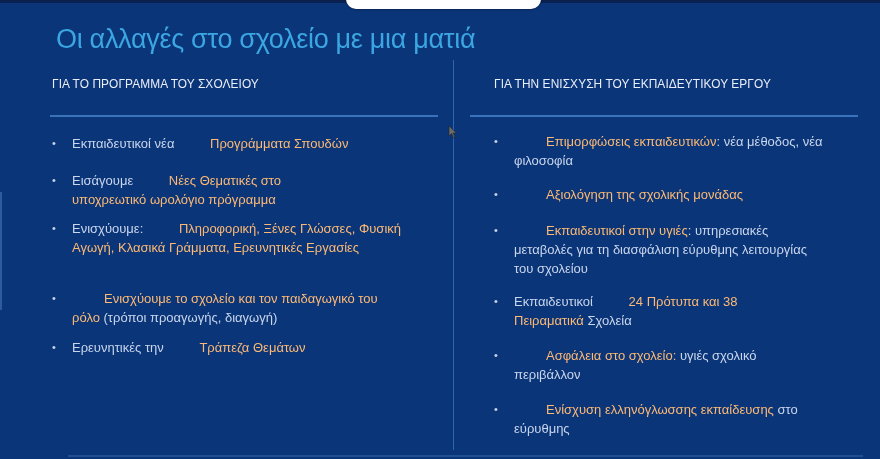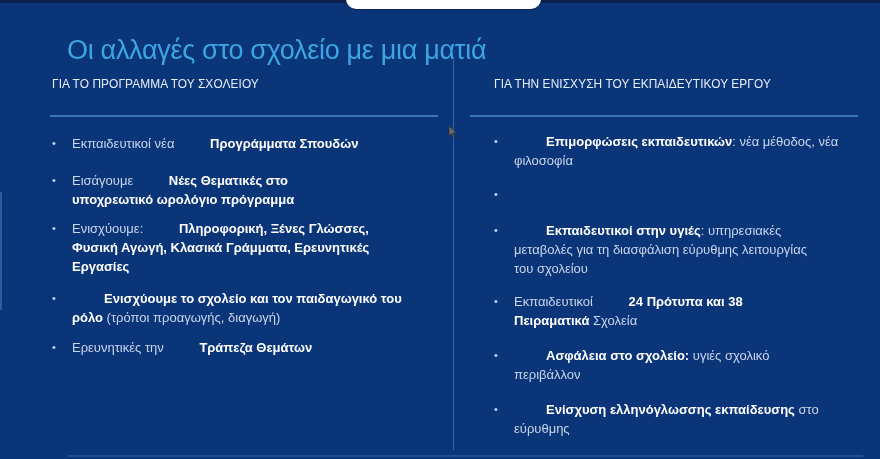--- a/index.html
+++ b/index.html
@@ -50,36 +50,36 @@
       color: #c9d6ec; font-size: 13px; line-height: 19px;
     }
     ul.list.left { left: 52px; top: 134px; width: 330px; }
     ul.list.right { left: 494px; top: 132px; width: 335px; }
     ul.list li {
       position: relative; padding-left: 20px; margin: 0;
     }
     ul.list li .bullet {
       position: absolute; left: 0; top: 0; color: #c9d6ec; font-size: 11px;
     }
-    ul.list li b { color: #ffffff; font-weight: bold; padding-left: 32px; }
+    ul.list li b { color: #fdba74; font-weight: normal; padding-left: 32px; }
     .cursor {
       position: absolute; left: 448px; top: 125px; width: 10px; height: 14px;
     }
   </style>
 </head>
 <body>
 
 <div class="topstrip"></div>
 <div class="toptab">
   
 </div>
 
 <div class="left-edge"></div>
 
-<h1 class="title" style="margin:15px;">Οι αλλαγές στο σχολείο με μια ματιά</h1>
+<h1 class="title" style="margin:4px;">Οι αλλαγές στο σχολείο με μια ματιά</h1>
 
 <div class="vdivider"></div>
 
 <div class="col-header left">ΓΙΑ ΤΟ ΠΡΟΓΡΑΜΜΑ ΤΟΥ ΣΧΟΛΕΙΟΥ</div>
 <div class="col-header right">ΓΙΑ ΤΗΝ ΕΝΙΣΧΥΣΗ ΤΟΥ ΕΚΠΑΙΔΕΥΤΙΚΟΥ ΕΡΓΟΥ</div>
 
 <div class="hline left"></div>
 <div class="hline right"></div>
 <div class="hline bottom"></div>
 
@@ -99,21 +99,21 @@
   <li style="position:absolute;top:204px;width:330px;">
     <span class="bullet">•</span><span>Ερευνητικές την </span><b>Τράπεζα Θεμάτων</b><span></span>
   </li>
 </ul>
 
 <ul class="list right">
   <li style="position:absolute;top:0;width:335px;">
     <span class="bullet">•</span><span></span><b>Επιμορφώσεις εκπαιδευτικών</b><span>: νέα μέθοδος, νέα φιλοσοφία</span>
   </li>
   <li style="position:absolute;top:53px;width:335px;">
-    <span class="bullet">•</span><span></span><span></span>
+    <span class="bullet">•</span><span></span><b>Αξιολόγηση της σχολικής μονάδας</b><span></span>
   </li>
   <li style="position:absolute;top:89px;width:310px;">
     <span class="bullet">•</span><span></span><b>Εκπαιδευτικοί στην υγιές</b><span>: υπηρεσιακές μεταβολές για τη διασφάλιση εύρυθμης λειτουργίας του σχολείου</span>
   </li>
   <li style="position:absolute;top:160px;width:280px;">
     <span class="bullet">•</span><span>Εκπαιδευτικοί </span><b>24 Πρότυπα και 38 Πειραματικά</b><span> Σχολεία</span>
   </li>
   <li style="position:absolute;top:214px;width:300px;">
     <span class="bullet">•</span><span></span><b>Ασφάλεια στο σχολείο:</b><span> υγιές σχολικό περιβάλλον</span>
   </li>

